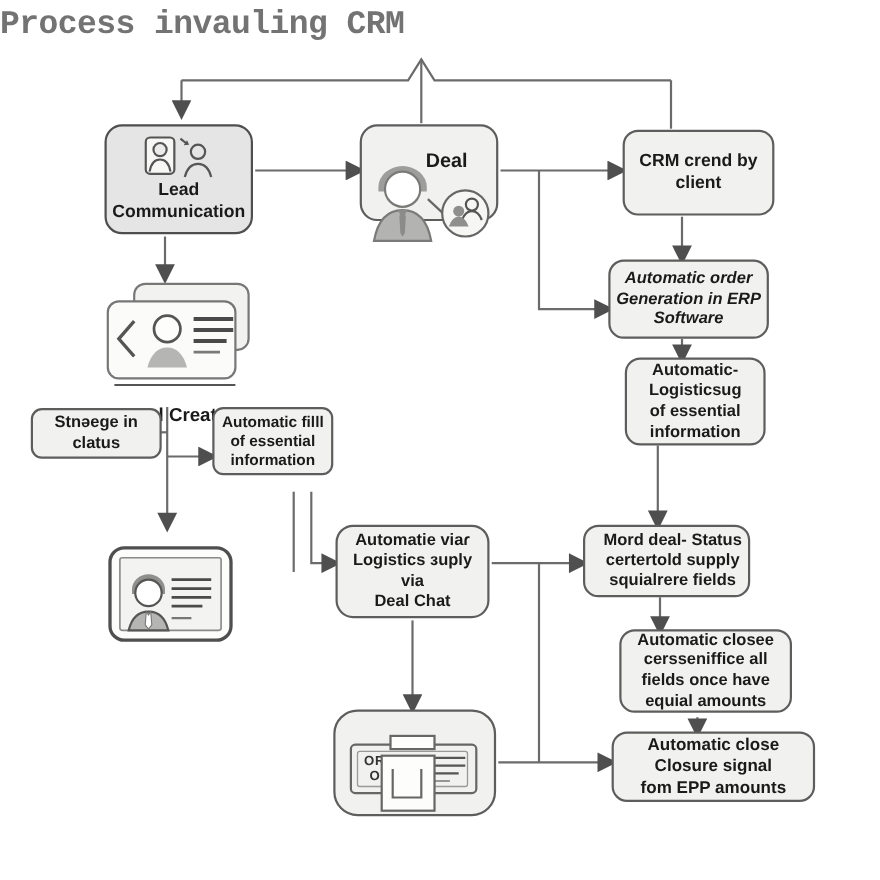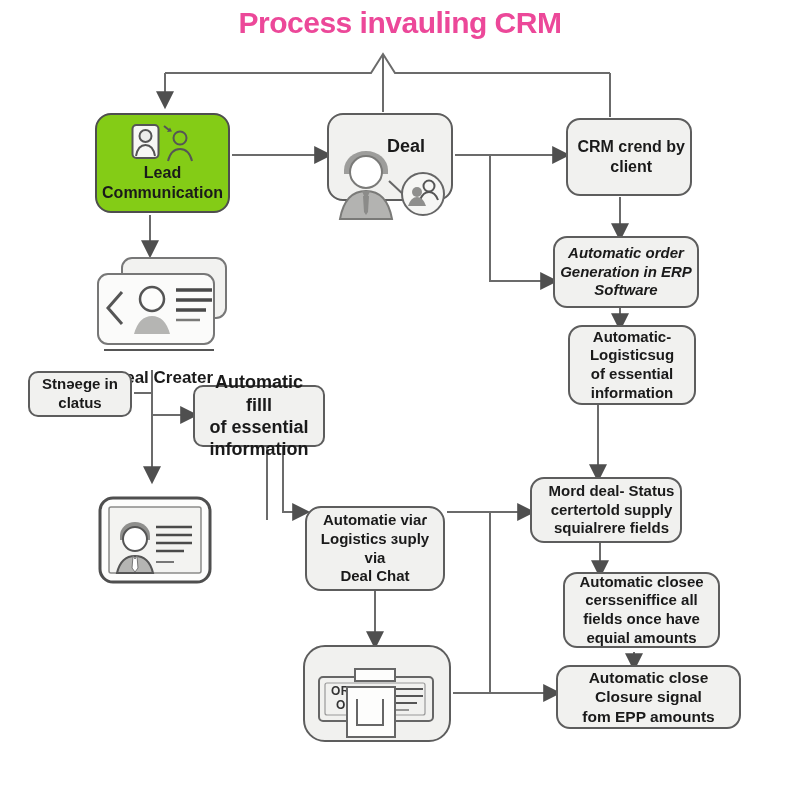--- a/index.html
+++ b/index.html
@@ -5,32 +5,33 @@
   html,body{margin:0;padding:0;}
   body{
     width:800px;height:800px;position:relative;overflow:hidden;
     background:#ffffff;
     font-family:"Liberation Sans","DejaVu Sans",sans-serif;
     color:#1a1a1a;
   }
   .canvas{position:absolute;inset:0;}
   .title{
     position:absolute;left:0;top:6px;width:800px;
-    text-align:center;font-size:30px;font-weight:700;color:#ec4899;
+    text-align:left;font-size:30px;font-weight:700;color:#737373;
     letter-spacing:-0.5px;
+    font-family:Liberation Mono, monospace;
   }
   svg.wires{position:absolute;left:0;top:0;pointer-events:none;}
   .node{
     position:absolute;box-sizing:border-box;
     border:2px solid #5d5d5d;border-radius:14px;background:#f1f1ef;
     display:flex;flex-direction:column;align-items:center;justify-content:center;
     text-align:center;font-weight:700;font-size:15px;line-height:1.24;
     white-space:pre-line;padding:4px 5px;color:#1a1a1a;
   }
-  .node.white{background:#84cc16;border-color:#4e4e4e;}
+  .node.white{background:#e5e5e5;border-color:#4e4e4e;}
   .plain{position:absolute;background:transparent;border:none;}
   .lbl{white-space:pre-line;}
   .icon-wrap{position:absolute;inset:0;}
   .deal-label{position:absolute;left:58px;top:20px;font-size:18px;font-weight:700;}
   .creater-label{
     position:absolute;left:88px;top:368px;width:150px;text-align:center;
     font-size:17px;font-weight:700;
   }
   .org-text{
     position:absolute;left:26px;top:38px;font-size:12px;font-weight:700;
@@ -102,21 +103,21 @@
         <circle cx="94" cy="60" r="21" fill="#f6f6f4" stroke="#666" stroke-width="2"></circle>
         <circle cx="100" cy="52" r="5.5" fill="none" stroke="#555" stroke-width="2"></circle>
         <path d="M91,66 q3,-8 9,-8 q6,0 9,8" fill="none" stroke="#555" stroke-width="2"></path>
         <circle cx="88" cy="58" r="5" fill="#8f8f8d"></circle>
         <path d="M79,72 q3,-9 9,-9 q6,0 9,9 z" fill="#8f8f8d"></path>
       </svg>
       <span class="deal-label">Deal</span>
     </div>
   </div>
 
-  <div class="node" style="left:566px;top:118px;width:126px;height:78px;font-size:16px;align-items:flex-end;">
+  <div class="node" style="left:566px;top:118px;width:138px;height:78px;font-size:16px;">
     <span class="lbl">CRM crend by
 client</span>
   </div>
 
   <div class="node" style="left:553px;top:236px;width:146px;height:72px;font-style:italic;">
     <span class="lbl">Automatic order
 Generation in ERP
 Software</span>
   </div>
 
@@ -134,45 +135,45 @@
       <path d="M30,36 L16,52 L30,68" fill="none" stroke="#555" stroke-width="3"></path>
       <circle cx="60" cy="43" r="12" fill="#fdfdfc" stroke="#555" stroke-width="2.5"></circle>
       <path d="M42,78 q5,-18 18,-18 q13,0 18,18 z" fill="#b5b5b3"></path>
       <path d="M84,34 h36 M84,44 h36 M84,54 h30" stroke="#4a4a4a" stroke-width="3.5"></path>
       <path d="M84,64 h24" stroke="#7a7a78" stroke-width="2.5"></path>
       <path d="M12,94 h110" stroke="#555" stroke-width="2"></path>
     </svg>
   </div>
   <div class="creater-label">Deal Creater</div>
 
-  <div class="node" style="left:28px;top:371px;width:104px;height:46px;border-radius:10px;">
+  <div class="node" style="left:28px;top:371px;width:119px;height:46px;border-radius:10px;">
     <span class="lbl">Stnəege in
 clatus</span>
   </div>
 
-  <div class="node" style="left:193px;top:385px;width:132px;height:62px;font-size:18px;border-radius:10px;">
+  <div class="node" style="left:193px;top:370px;width:110px;height:62px;font-size:14px;border-radius:10px;">
     <span class="lbl">Automatic filll
 of essential
 information</span>
   </div>
 
   <div class="plain" style="left:98px;top:494px;width:114px;height:92px;">
     <svg width="114" height="92" viewBox="0 0 114 92">
       <rect x="2" y="4" width="110" height="84" rx="13" fill="#fdfdfc" stroke="#4f4f4f" stroke-width="3"></rect>
       <rect x="11" y="13" width="92" height="66" rx="2" fill="#f3f3f1" stroke="#8a8a88" stroke-width="1.5"></rect>
       <path d="M22,42 a15,14 0 0 1 30,0 v4 h-30 z" fill="#8f8f8d"></path>
       <circle cx="37" cy="45" r="12" fill="#ffffff" stroke="#555" stroke-width="2"></circle>
       <path d="M19,79 q4,-17 18,-17 q14,0 18,17 z" fill="#b5b5b3" stroke="#555" stroke-width="2"></path>
       <path d="M35,62 l2,3 2,-3 1,12 -3,4 -3,-4 z" fill="#ffffff" stroke="#777" stroke-width="1"></path>
       <path d="M58,33 h36 M58,41 h36 M58,49 h36 M58,57 h28" stroke="#4a4a4a" stroke-width="2.5"></path>
       <path d="M58,68 h18" stroke="#777" stroke-width="2"></path>
     </svg>
   </div>
 
-  <div class="node" style="left:305px;top:477px;width:140px;height:85px;border-radius:16px;margin-top:29px;">
+  <div class="node" style="left:305px;top:477px;width:140px;height:85px;border-radius:16px;">
     <span class="lbl">Automatie viaɾ
 Logistics ɜuply
 via
 Deal Chat</span>
   </div>
 
   <div class="node" style="left:530px;top:477px;width:152px;height:66px;padding-left:16px;">
     <span class="lbl">Mord deal- Status
 certertold supply
 squialrere fields</span>

